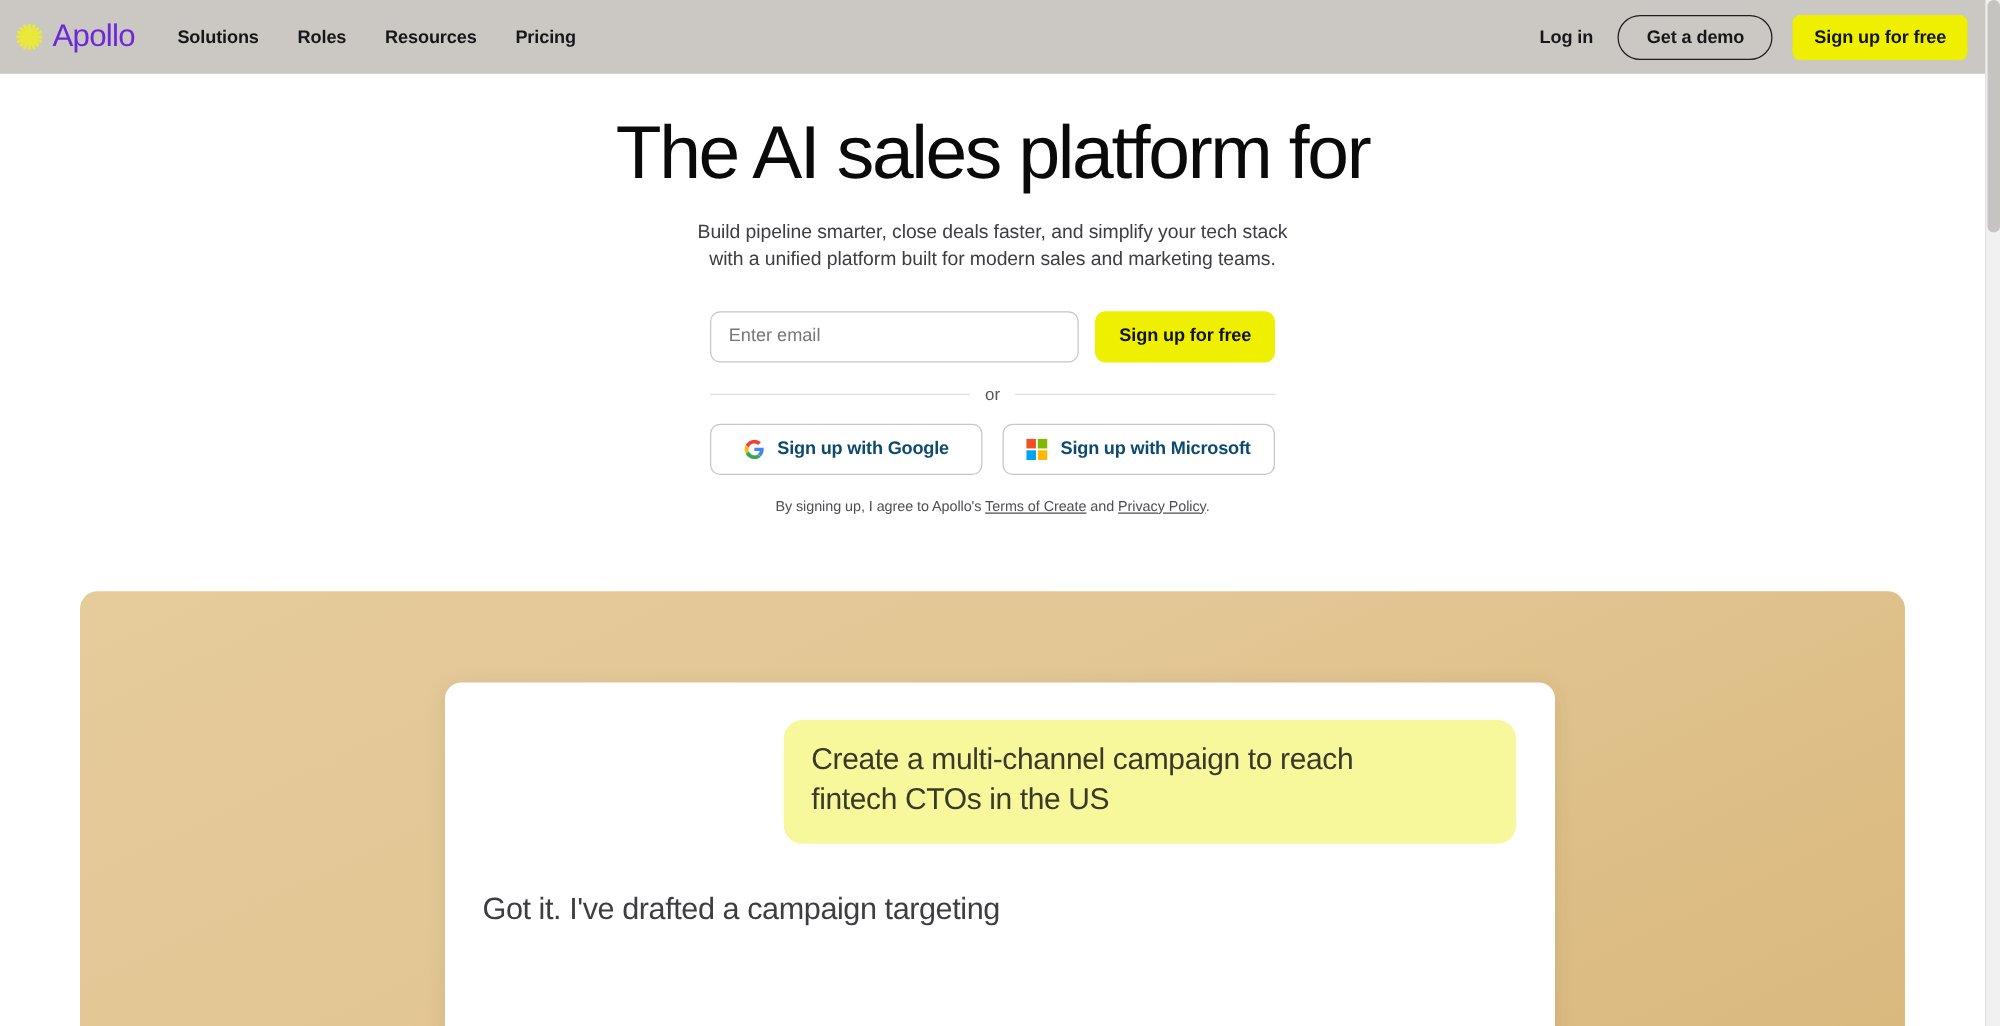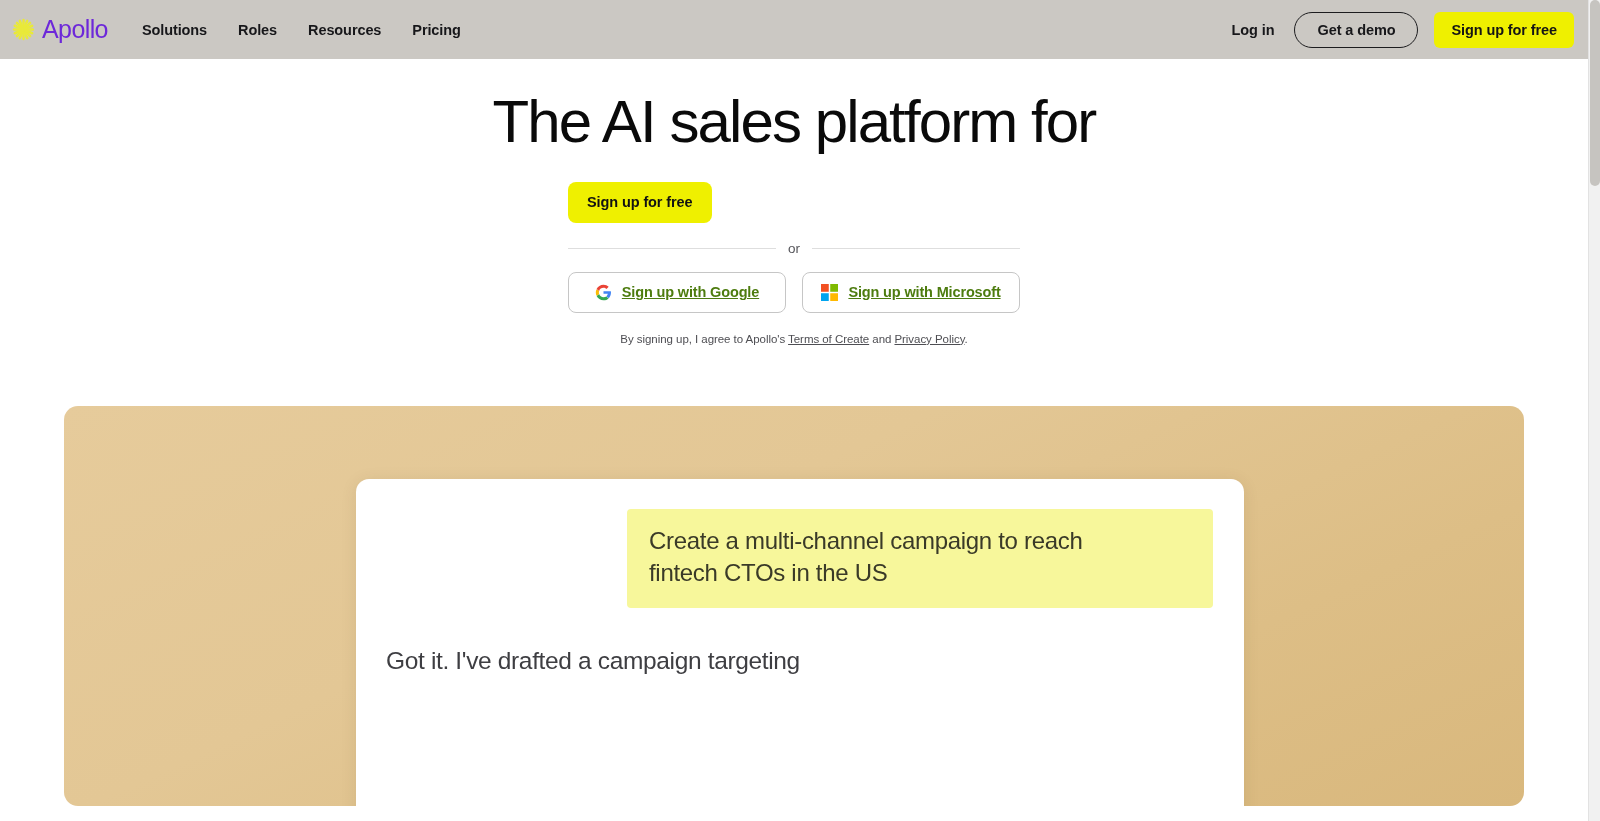--- a/index.html
+++ b/index.html
@@ -225,24 +225,23 @@
     background: #fff;
     border: 1px solid #c6c6c6;
     border-radius: 8px;
     display: flex;
     align-items: center;
     justify-content: center;
     gap: 10px;
     cursor: pointer;
     font-size: 14.5px;
     font-weight: 600;
-    color: #4d7c0f;
+    color: #0c4a6e;
     letter-spacing: -0.15px;
     white-space: nowrap;
-    text-decoration: underline;
   }
 
   .icon-g, .icon-ms { width: 17px; height: 17px; flex: none; display: block; }
 
   
   .legal {
     margin-top: 20px;
     font-size: 11.5px;
     color: #4e4e53;
     letter-spacing: -0.05px;
@@ -274,21 +273,21 @@
     border-radius: 13px;
     box-shadow: 0 2px 16px rgba(80,60,20,0.10);
     padding: 30px 28px 0 30px;
     overflow: hidden;
   }
 
   .chat-prompt {
     margin-left: 241px;
     width: 586px;
     background: #F7F79B;
-    border-radius: 4px;
+    border-radius: 15px;
     padding: 16px 22px 18px 22px;
     font-size: 24px;
     line-height: 1.36;
     color: #3a3a28;
     letter-spacing: -0.3px;
   }
   .chat-prompt .line { display: block; }
 
   .chat-reply {
     margin-top: 37px;
@@ -355,22 +354,27 @@
     </div>
 
   </header>
 
   <main class="hero">
 
     <h1 class="hero-title">
       <span class="line">The AI sales platform for</span>
     </h1>
 
+    <p class="hero-sub">
+      <span class="line">Build pipeline smarter, close deals faster, and simplify your tech stack</span>
+      <span class="line">with a unified platform built for modern sales and marketing teams.</span>
+    </p>
 
     <form class="signup-row">
+      <input class="email-input" type="email" placeholder="Enter email" style="">
       <button class="btn-signup-hero">Sign up for free</button>
     </form>
 
     <div class="or-divider">
       <span class="rule"></span>
       <span class="or-text">or</span>
       <span class="rule"></span>
     </div>
 
     <div class="sso-row">

